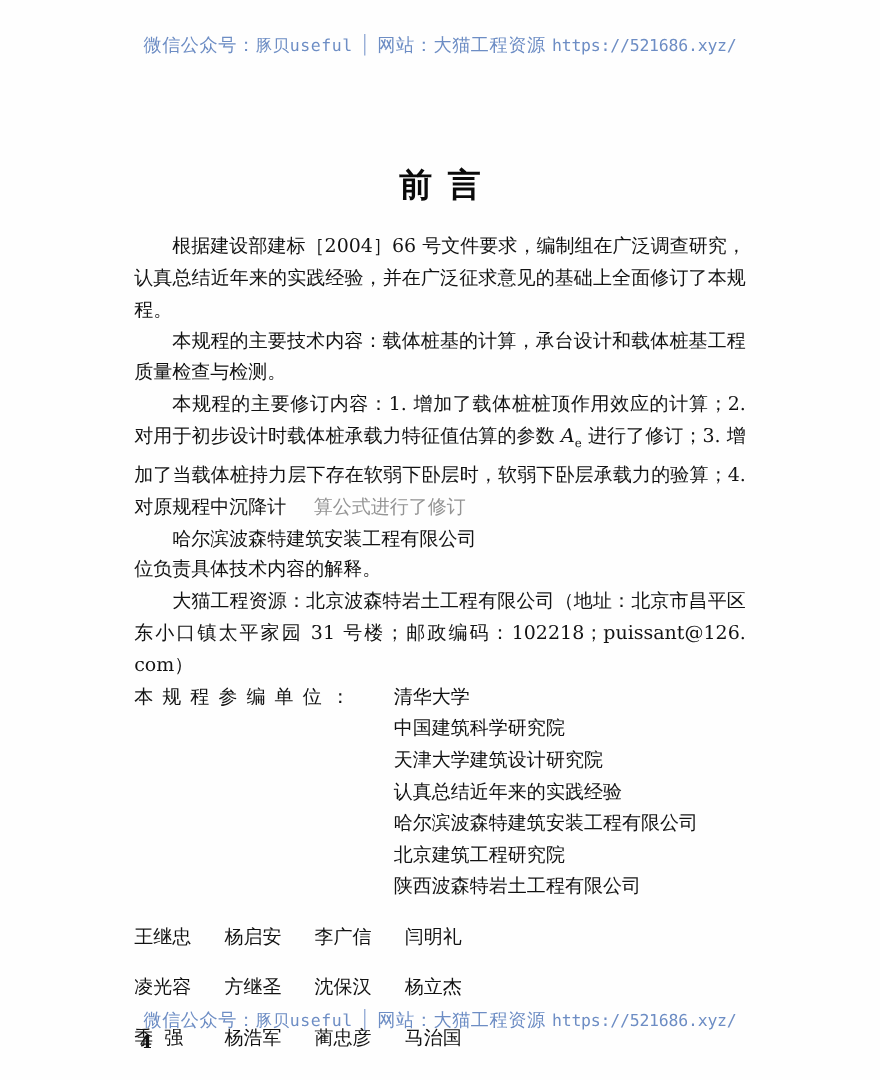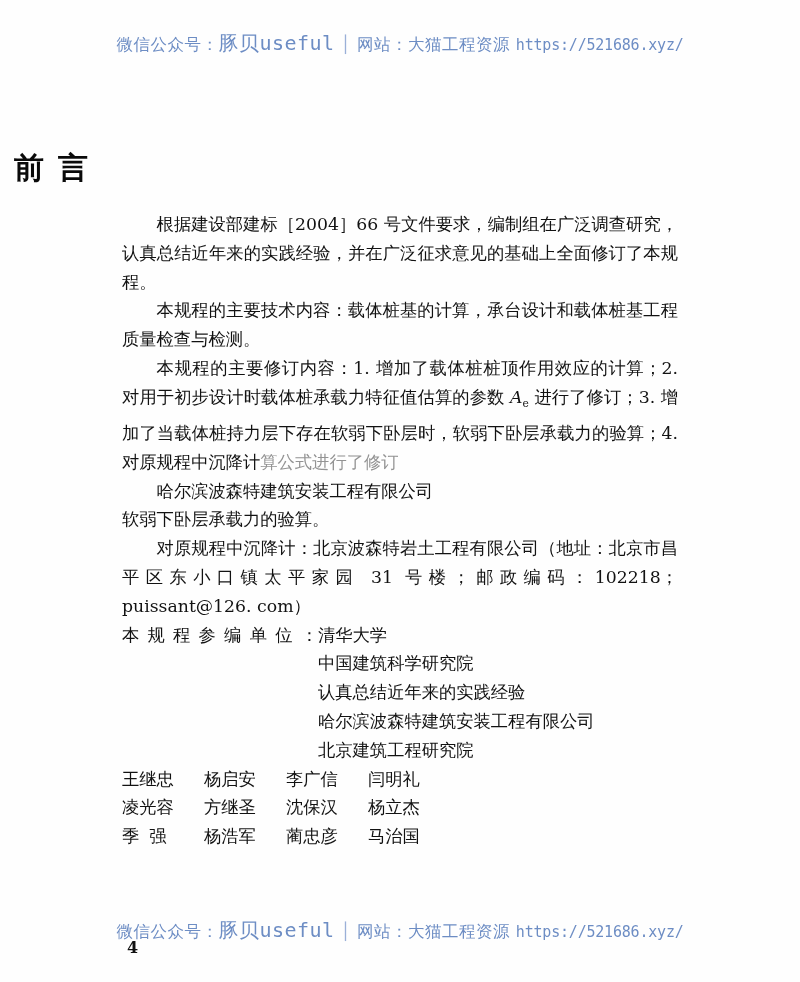--- a/index.html
+++ b/index.html
@@ -40,31 +40,32 @@
     font-weight: 300;
   }
   .watermark .wm-url {
     font-family: "DejaVu Sans Mono", "Liberation Mono", monospace;
     font-size: 15px;
     letter-spacing: -0.2px;
     text-align: right;
   }
   .watermark .wm-latin {
     font-family: "DejaVu Sans Mono", "Liberation Mono", monospace;
-    font-size: 20px;
+    font-size: 15px;
   }
   #watermark-top { top: 30px; }
   #watermark-bottom { top: 917px; }
 
   
   .doc-title {
     position: absolute;
     top: 148px;
     left: 0;
     width: 800px;
+    text-align: center;
     font-size: 30px;
     font-weight: bold;
     letter-spacing: 14px;
     text-indent: 14px;
     color: #0a0a0a;
     font-family: "DejaVu Serif", "Liberation Serif", serif;
   }
 
   
   .content {
@@ -86,43 +87,44 @@
   .para.noindent { text-indent: 0; }
 
   .sub {
     font-size: 0.62em;
     vertical-align: sub;
     font-style: normal;
   }
   .ital { font-style: italic; font-family: "DejaVu Serif", "Liberation Serif", serif; }
 
   
-  .faded { color: #6a6a6a; opacity: 0.72; }
+  .faded { color: #6a6a6a; opacity: 0.72; margin-left: 25px; }
 
   
   .lbl-block { margin-top: 0; }
   .lbl-row {
     display: flex;
     align-items: flex-start;
+    gap: 40px;
   }
   .lbl-row .lbl {
     width: 196px;
     flex: 0 0 196px;
     text-align: justify;
     text-align-last: justify;
     padding-right: 0;
     white-space: nowrap;
   }
   .lbl-row .lbl.spread {
     letter-spacing: 5.2px;
   }
   .lbl-row .lbl .colon { letter-spacing: 0; }
   .lbl-row .val { flex: 1 1 auto; }
 
-  .names { display: flex; }
+  .names { display: flex; margin-top: 17px; }
   .names .nm {
     width: 82px;
     flex: 0 0 82px;
     white-space: nowrap;
   }
   .names .nm.wide {
     letter-spacing: 10px;
   }
 
   
@@ -148,33 +150,35 @@
   <div class="doc-title">前言</div>
 
   <div class="content">
 
     <p class="para">根据建设部建标［2004］66 号文件要求，编制组在广泛调查研究，认真总结近年来的实践经验，并在广泛征求意见的基础上全面修订了本规程。</p>
 
     <p class="para">本规程的主要技术内容：载体桩基的计算，承台设计和载体桩基工程质量检查与检测。</p>
 
     <p class="para"><span>本规程的主要修订内容：1. 增加了载体桩桩顶作用效应的计算；2. 对用于初步设计时载体桩承载力特征值估算的参数 </span><span class="ital">A</span><span class="sub">e</span><span> 进行了修订；3. 增加了当载体桩持力层下存在软弱下卧层时，软弱下卧层承载力的验算；4. 对原规程中沉降计</span><span class="faded">算公式进行了修订</span></p>
 
-    <p class="para"><span>哈尔滨波森特建筑安装工程有限公司</span><br><span class="para noindent">软弱下卧层承载力的验算。</span></p>
-
-    <p class="para"><span>对原规程中沉降计：</span><span>北京波森特岩土工程有限公司（地址：北京市昌平区东小口镇太平家园 31 号楼；邮政编码：102218；puissant@126. com）</span></p>
+    <p class="para"><span>哈尔滨波森特建筑安装工程有限公司</span><br><span class="para noindent">位负责具体技术内容的解释。</span></p>
+
+    <p class="para"><span>大猫工程资源：</span><span>北京波森特岩土工程有限公司（地址：北京市昌平区东小口镇太平家园 31 号楼；邮政编码：102218；puissant@126. com）</span></p>
 
     <div class="lbl-block">
       <div class="lbl-row">
         <div class="lbl spread"><span>本规程参编单位</span><span class="colon">：</span></div>
         <div class="val">
           <div>清华大学</div>
           <div>中国建筑科学研究院</div>
+          <div>天津大学建筑设计研究院</div>
           <div>认真总结近年来的实践经验</div>
           <div>哈尔滨波森特建筑安装工程有限公司</div>
           <div>北京建筑工程研究院</div>
+          <div>陕西波森特岩土工程有限公司</div>
         </div>
       </div>
     </div>
 
     <div class="lbl-block">
       <div class="lbl-row">
         <div class="val">
           <div class="names">
             <span class="nm">王继忠</span>
             <span class="nm">杨启安</span>

